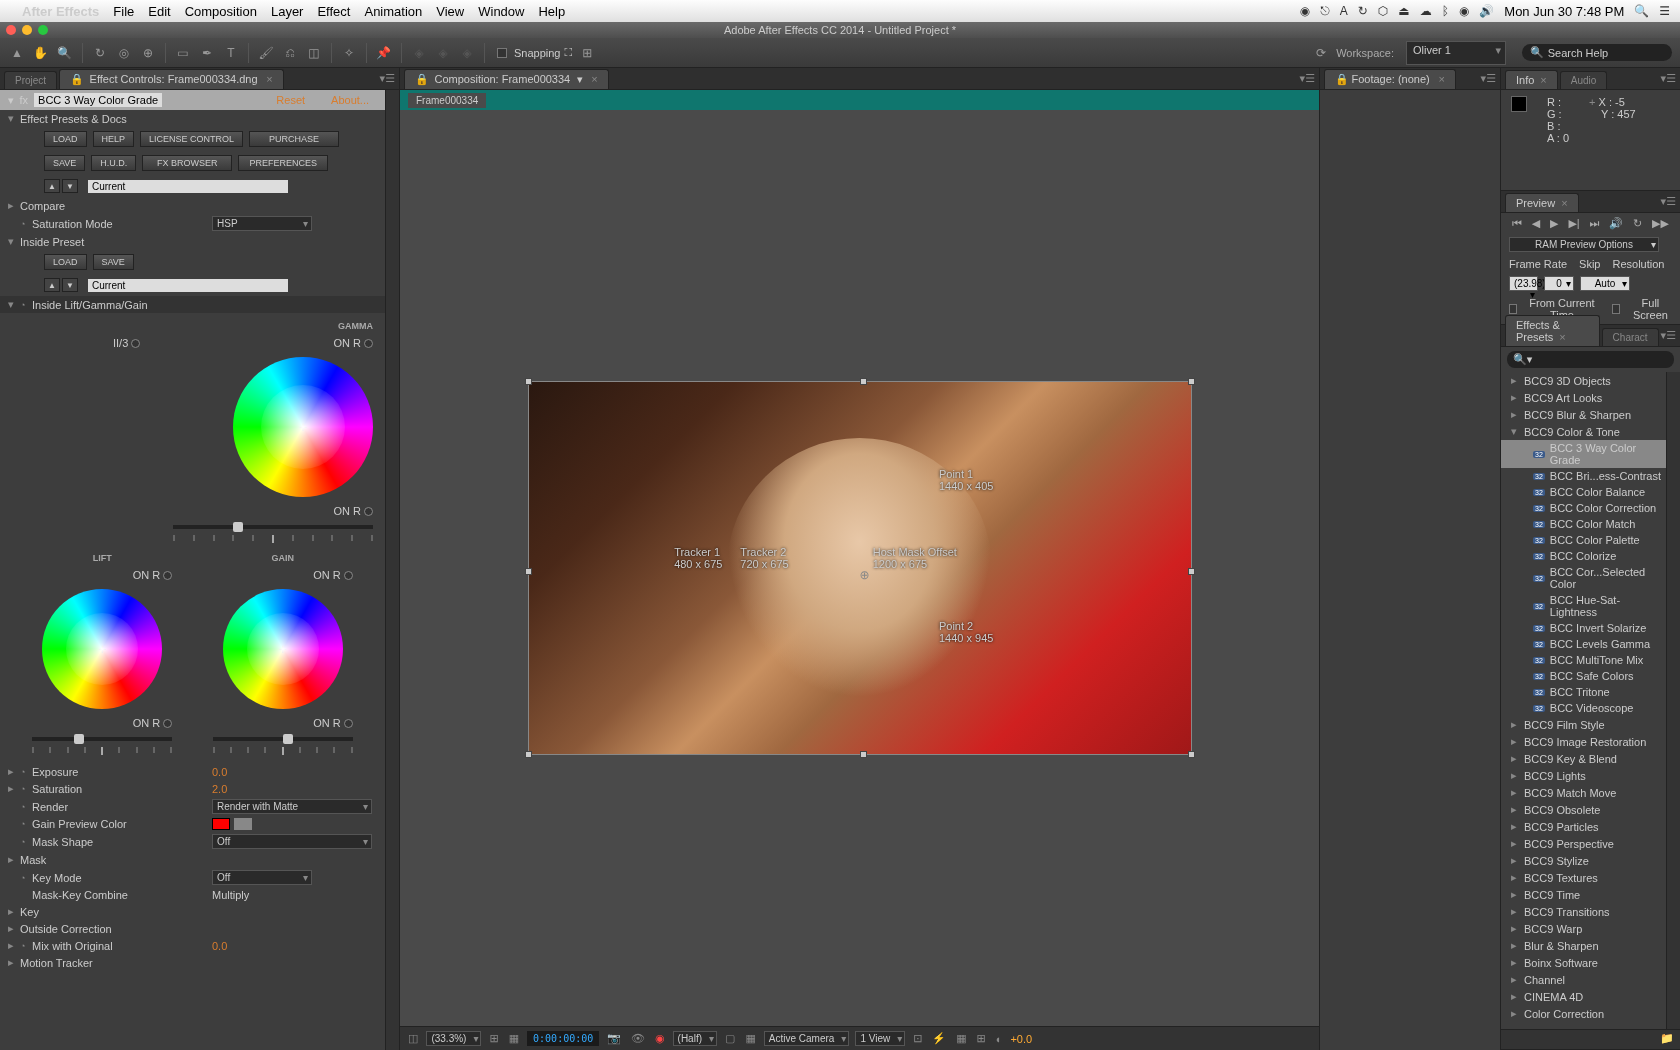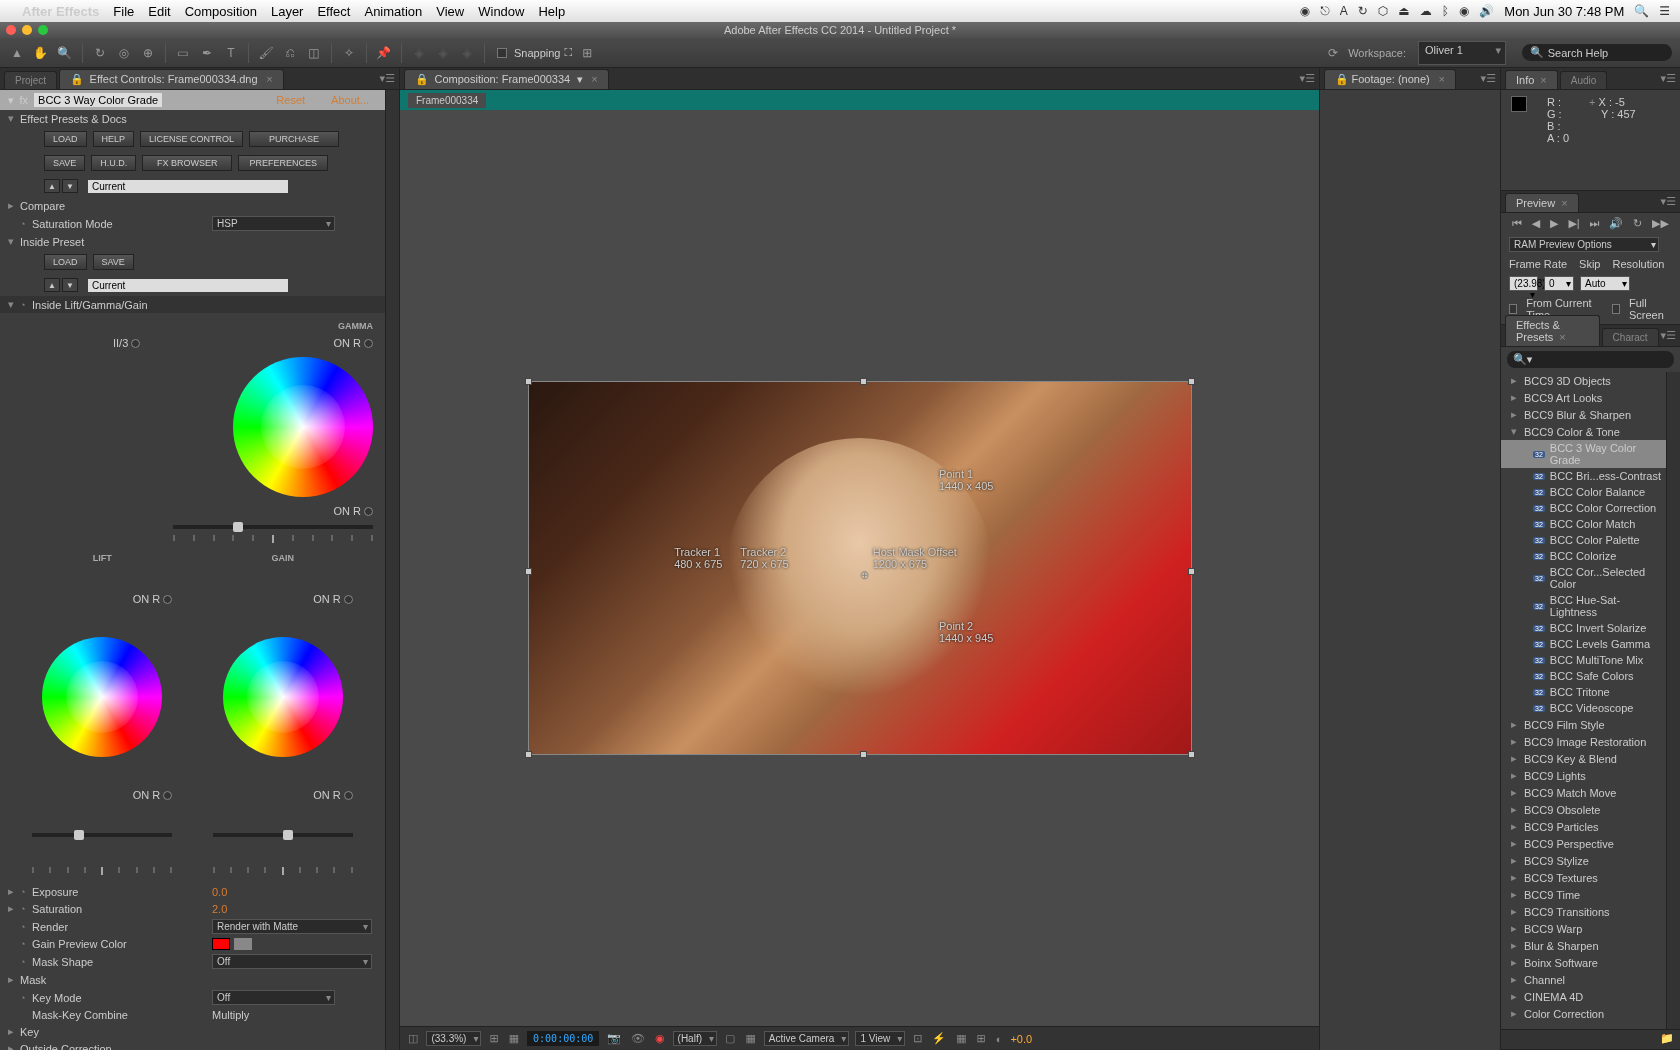--- a/index.html
+++ b/index.html
@@ -19,21 +19,21 @@
 .traffic span { width: 10px; height: 10px; border-radius: 50%; display: inline-block; }
 .tl-r { background: #ff5f57; } .tl-y { background: #febc2e; } .tl-g { background: #28c840; }
 
 
 .toolbar { height: 30px; background: linear-gradient(#4a4a4a,#3a3a3a); border-bottom: 1px solid #222; display: flex; align-items: center; padding: 0 8px; gap: 6px; }
 .tool-btn { width: 18px; height: 18px; display: flex; align-items: center; justify-content: center; color: #999; font-size: 12px; }
 .tool-sep { width: 1px; height: 20px; background: #555; margin: 0 2px; }
 .snapping { display: flex; align-items: center; gap: 4px; margin-left: 4px; color: #aaa; }
 .toolbar .spacer { flex: 1; }
 .workspace-label { color: #aaa; margin-right: 6px; }
-.workspace-dd { background: #2a2a2a; border: 1px solid #555; padding: 2px 20px 8px 6px; color: #ccc; position: relative; width: 88px; }
+.workspace-dd { background: #2a2a2a; border: 1px solid #555; padding: 2px 20px 8px 6px; color: #ccc; position: relative; width: 100px; }
 .workspace-dd::after { content: '▾'; position: absolute; right: 4px; color: #888; }
 .search-box { background: #222; border-radius: 10px; padding: 2px 8px; width: 150px; margin-left: 10px; color: #888; display: flex; align-items: center; gap: 4px; }
 
 
 .main { display: flex; height: calc(1050px - 22px - 16px - 30px); }
 .left-panel { width: 400px; background: #3d3d3d; display: flex; flex-direction: column; border-right: 1px solid #222; }
 .center-panel { flex: 1; background: #3d3d3d; display: flex; flex-direction: column; border-right: 1px solid #222; position: relative; }
 .right-col { width: 180px; display: flex; flex-direction: column; }
 .right-col2 { width: 180px; display: flex; flex-direction: column; border-left: 1px solid #222; }
 
@@ -49,35 +49,35 @@
 .fx-header { background: #aaa; color: #000; padding: 3px 8px; font-size: 10px; display: flex; align-items: center; gap: 6px; }
 .fx-header .reset { margin-left: auto; color: #d97d2e; }
 .fx-header .about { margin-left: 20px; color: #d97d2e; margin-right: 8px; }
 .fx-scroll { flex: 1; overflow-y: auto; background: #3d3d3d; position: relative; }
 .fx-row { display: flex; align-items: center; padding: 2px 8px; font-size: 10px; color: #bbb; min-height: 16px; }
 .fx-row.section { background: #3d3d3d; }
 .fx-row .tw { width: 12px; color: #888; }
 .fx-row .sw { width: 12px; color: #888; font-size: 9px; }
 .fx-row .label { flex: 0 0 180px; }
 .fx-row .orange { color: #d97d2e; }
-.fx-row .dd { background: #2a2a2a; border: 1px solid #555; padding: 1px 18px 1px 4px; position: relative; width: 123px; font-size: 10px; }
+.fx-row .dd { background: #2a2a2a; border: 1px solid #555; padding: 1px 18px 1px 4px; position: relative; width: 100px; font-size: 10px; }
 .fx-row .dd::after { content: '▾'; position: absolute; right: 3px; color: #888; }
 
 .btn-row { display: flex; gap: 6px; padding: 4px 8px 4px 44px; flex-wrap: wrap; }
 .ae-btn { background: linear-gradient(#555,#3a3a3a); border: 1px solid #222; padding: 2px 8px; font-size: 9px; color: #ccc; min-width: 40px; text-align: center; }
 .ae-btn.wide { min-width: 90px; }
 .arrow-btns { display: flex; gap: 2px; margin-right: 4px; }
 .arrow-btns span { background: #444; border: 1px solid #222; width: 16px; height: 14px; display: flex; align-items: center; justify-content: center; font-size: 8px; }
 .text-field { background: #ddd; color: #000; padding: 1px 4px; font-size: 10px; flex: 1; max-width: 200px; }
 
 
 .wheel-section { padding: 8px 12px; }
 .wheel-label { text-align: center; font-size: 9px; font-weight: bold; color: #aaa; margin-bottom: 4px; }
 .wheel-row { display: flex; justify-content: space-around; margin-top: 10px; }
-.wheel-group { display: flex; flex-direction: column; align-items: center; width: 48%; gap: 24px; }
+.wheel-group { display: flex; flex-direction: column; align-items: center; width: 48%; }
 .color-wheel { width: 120px; height: 120px; border-radius: 50%; background: conic-gradient(from 90deg, #f0f, #f00, #ff0, #0f0, #0ff, #00f, #f0f); position: relative; margin: 6px 0; }
 .color-wheel.big { width: 140px; height: 140px; }
 .color-wheel::after { content: ''; position: absolute; inset: 20%; border-radius: 50%; background: radial-gradient(circle, #fff 0%, rgba(255,255,255,0.1) 70%); }
 .color-wheel .cross { position: absolute; left: 50%; top: 50%; transform: translate(-50%,-50%); color: #444; font-size: 14px; }
 .onr { display: flex; justify-content: space-between; width: 140px; font-size: 8px; color: #999; padding: 2px 0; }
 .onr .radio { display: flex; align-items: center; gap: 3px; }
 .onr .radio .dot { width: 9px; height: 9px; border-radius: 50%; border: 1px solid #888; background: #333; }
 .slider { width: 140px; height: 4px; background: #222; margin: 6px 0; position: relative; }
 .slider .thumb { width: 10px; height: 10px; background: #ccc; position: absolute; top: -3px; left: 30%; border-radius: 2px; }
 .ticks { width: 140px; display: flex; justify-content: space-between; font-size: 7px; color: #666; }
@@ -99,21 +99,21 @@
 .vf-dd::after { content: '▾'; position: absolute; right: 2px; color: #888; }
 .vf-icon { color: #888; font-size: 11px; padding: 0 2px; }
 .vf-time { background: #1a1a1a; padding: 2px 6px; color: #3af; font-family: monospace; font-size: 10px; }
 
 
 .right-panel-section { background: #3d3d3d; border-bottom: 1px solid #222; }
 .info-grid { padding: 6px 10px; font-size: 10px; display: flex; gap: 20px; }
 .info-swatch { width: 16px; height: 16px; background: #000; border: 1px solid #666; }
 .preview-controls { display: flex; justify-content: space-around; padding: 4px 6px; }
 .preview-controls span { color: #aaa; font-size: 11px; }
-.prev-row { display: flex; align-items: center; padding: 3px 8px; gap: 6px; font-size: 10px; }
+.prev-row { display: flex; align-items: center; padding: 3px 8px; gap: 6px; font-size: 10px; text-align: center; }
 .prev-dd { background: #ddd; color: #000; padding: 1px 4px; font-size: 10px; border: 1px solid #555; width: 29px; position: relative; }
 .prev-dd.dark { background: #2a2a2a; color: #ccc; }
 .prev-dd::after { content: '▾'; position: absolute; right: 2px; }
 .prev-hdr { display: flex; padding: 3px 8px; font-size: 9px; color: #999; gap: 12px; }
 
 
 .ep-search { margin: 4px 6px; background: #222; border-radius: 8px; padding: 2px 6px; display: flex; align-items: center; gap: 4px; }
 .ep-tree { flex: 1; overflow-y: auto; }
 .ep-item { padding: 2px 4px 2px 10px; font-size: 10px; display: flex; align-items: center; gap: 3px; }
 .ep-item .tw { color: #888; width: 10px; }

